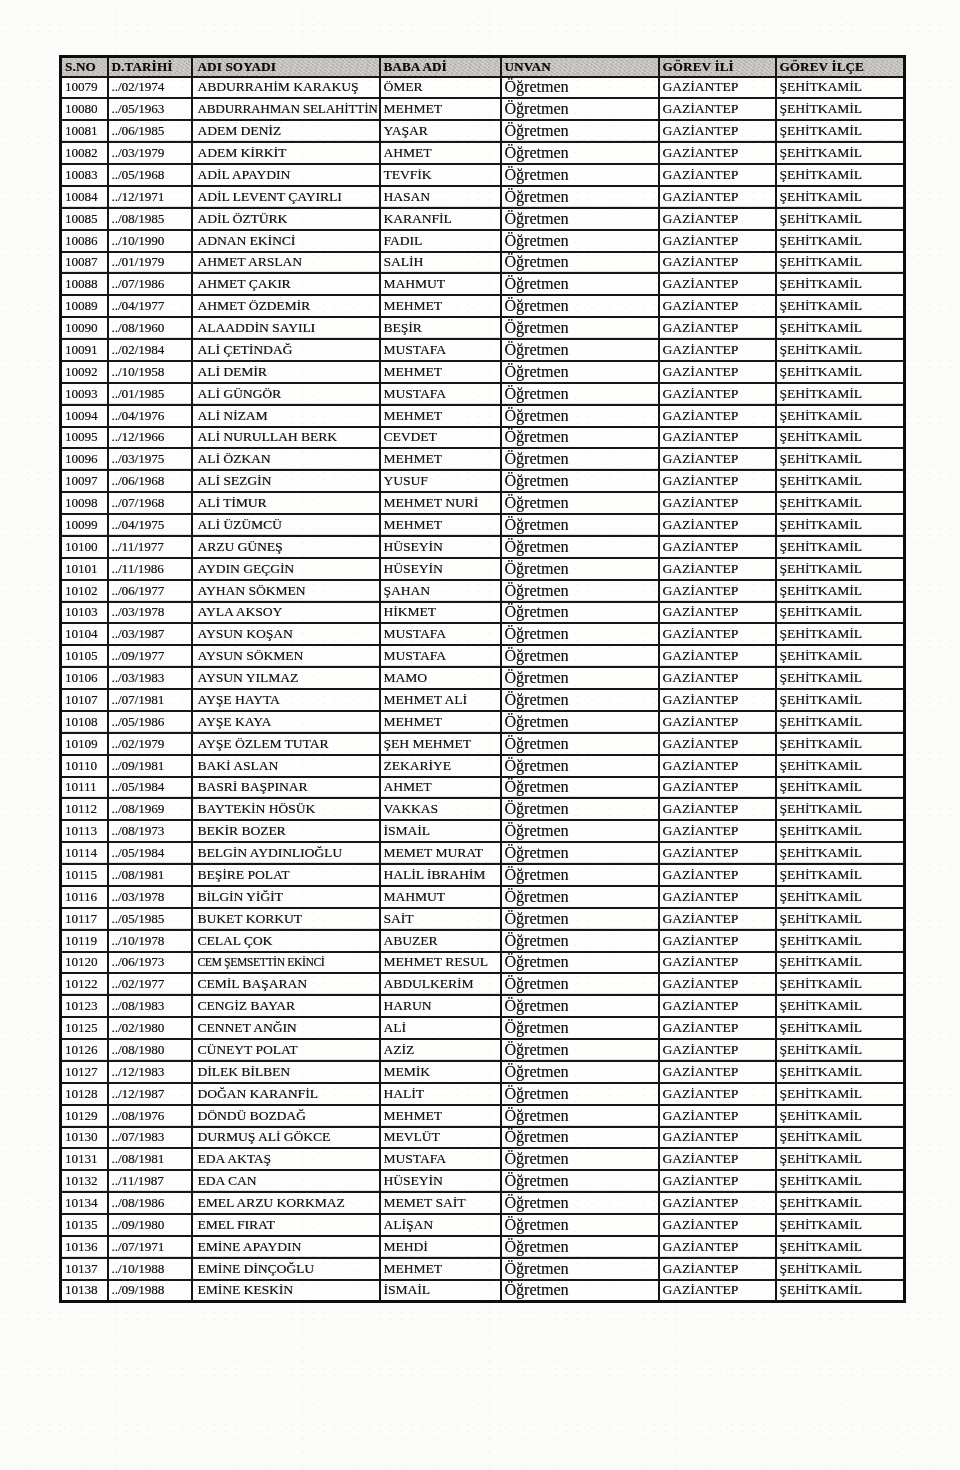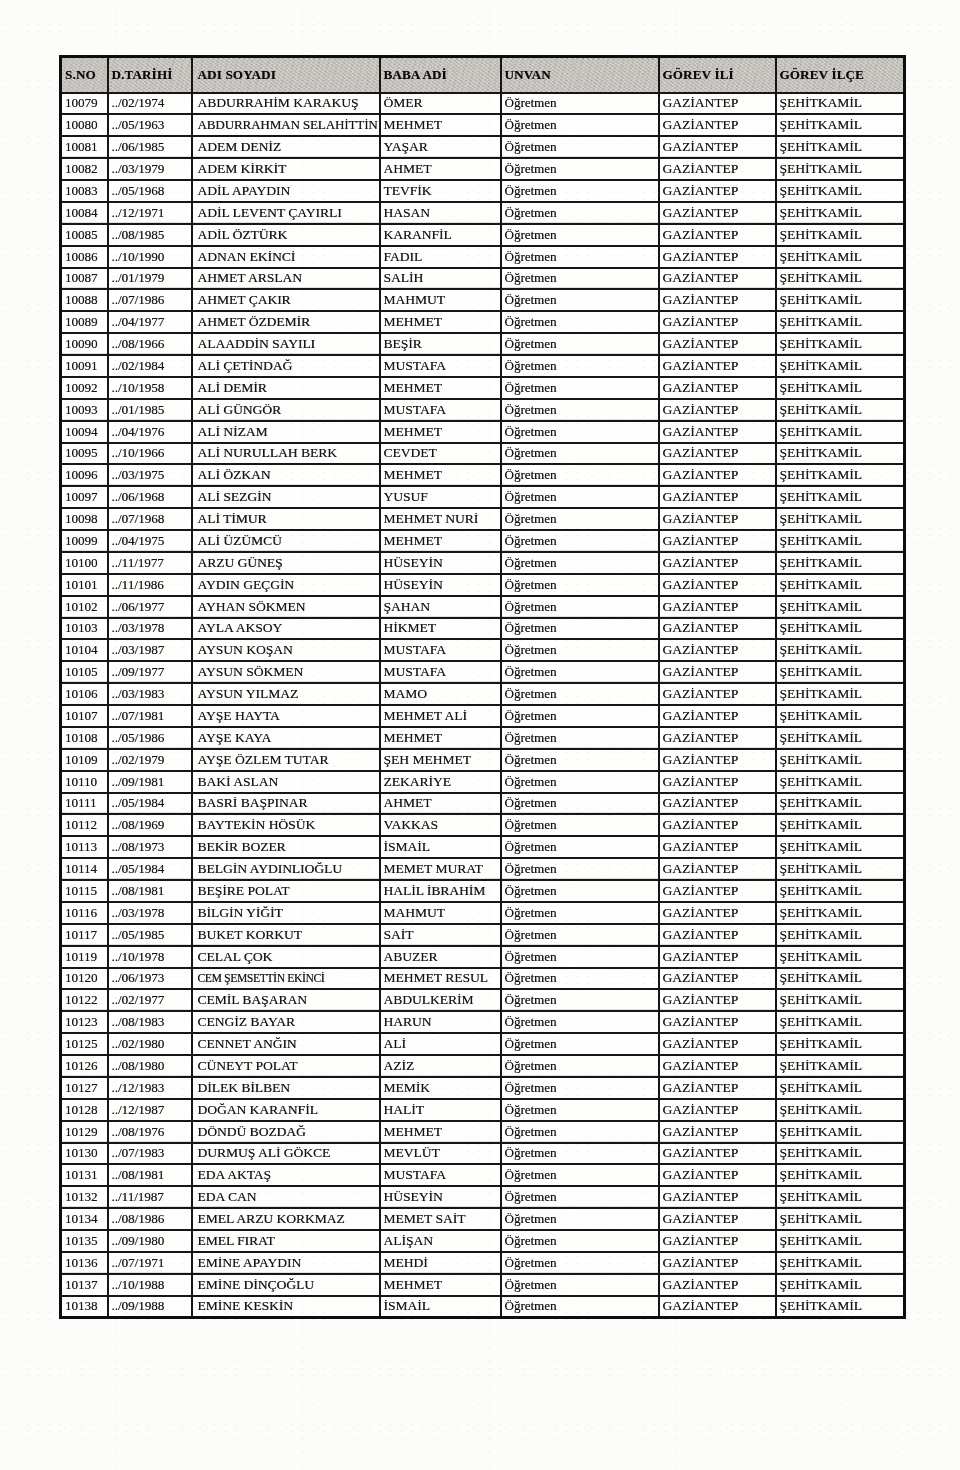--- a/index.html
+++ b/index.html
@@ -36,21 +36,21 @@
   }
   th, td {
     border: 2px solid #161616;
     overflow: hidden;
     white-space: nowrap;
     text-align: left;
     vertical-align: middle;
     text-shadow: 0.3px 0.3px 0.4px rgba(10,10,10,0.55);
   }
   thead th {
-    height: 36px;
+    height: 20px;
     font-size: 13px;
     font-weight: bold;
     letter-spacing: 0.2px;
     padding: 0 3px;
     color: #0b0b0b;
     background:
       repeating-linear-gradient(37deg, rgba(20,20,20,0.16) 0 1px, transparent 1px 3px),
       repeating-linear-gradient(-29deg, rgba(20,20,20,0.12) 0 1px, transparent 1px 2.6px),
       #d9d6d0;
   }
@@ -68,21 +68,21 @@
   .col-dtarihi    { width: 84px;  }
   .col-adi_soyadi { width: 188px; padding-left: 5px; }
   .col-baba_adi   { width: 121px; }
   .col-unvan      { width: 158px; }
   .col-gorev_ili  { width: 117px; }
   .col-gorev_ilce { width: 129px; }
 
   td.col-adi_soyadi, td.col-baba_adi, td.col-gorev_ili, td.col-gorev_ilce {
     font-size: 13.5px;
   }
-  td.col-unvan { font-size: 13px; }
+  td.col-unvan { font-size: 16px; }
   td.name-sm { font-size: 11.5px; letter-spacing: -0.3px; }
   td.name-xs { font-size: 13px;  letter-spacing: -0.1px; }
 </style>
 </head>
 <body>
 
 <div class="scan-page">
   <table class="records">
     <colgroup>
         <col class="col-sno">
@@ -199,21 +199,21 @@
           <td class="col-sno">10089</td>
           <td class="col-dtarihi">../04/1977</td>
           <td class="col-adi_soyadi">AHMET ÖZDEMİR</td>
           <td class="col-baba_adi">MEHMET</td>
           <td class="col-unvan">Öğretmen</td>
           <td class="col-gorev_ili">GAZİANTEP</td>
           <td class="col-gorev_ilce">ŞEHİTKAMİL</td>
         </tr>
         <tr>
           <td class="col-sno">10090</td>
-          <td class="col-dtarihi">../08/1966</td>
+          <td class="col-dtarihi">../08/1960</td>
           <td class="col-adi_soyadi">ALAADDİN SAYILI</td>
           <td class="col-baba_adi">BEŞİR</td>
           <td class="col-unvan">Öğretmen</td>
           <td class="col-gorev_ili">GAZİANTEP</td>
           <td class="col-gorev_ilce">ŞEHİTKAMİL</td>
         </tr>
         <tr>
           <td class="col-sno">10091</td>
           <td class="col-dtarihi">../02/1984</td>
           <td class="col-adi_soyadi">ALİ ÇETİNDAĞ</td>
@@ -244,21 +244,21 @@
           <td class="col-sno">10094</td>
           <td class="col-dtarihi">../04/1976</td>
           <td class="col-adi_soyadi">ALİ NİZAM</td>
           <td class="col-baba_adi">MEHMET</td>
           <td class="col-unvan">Öğretmen</td>
           <td class="col-gorev_ili">GAZİANTEP</td>
           <td class="col-gorev_ilce">ŞEHİTKAMİL</td>
         </tr>
         <tr>
           <td class="col-sno">10095</td>
-          <td class="col-dtarihi">../10/1966</td>
+          <td class="col-dtarihi">../12/1966</td>
           <td class="col-adi_soyadi">ALİ NURULLAH BERK</td>
           <td class="col-baba_adi">CEVDET</td>
           <td class="col-unvan">Öğretmen</td>
           <td class="col-gorev_ili">GAZİANTEP</td>
           <td class="col-gorev_ilce">ŞEHİTKAMİL</td>
         </tr>
         <tr>
           <td class="col-sno">10096</td>
           <td class="col-dtarihi">../03/1975</td>
           <td class="col-adi_soyadi">ALİ ÖZKAN</td>

